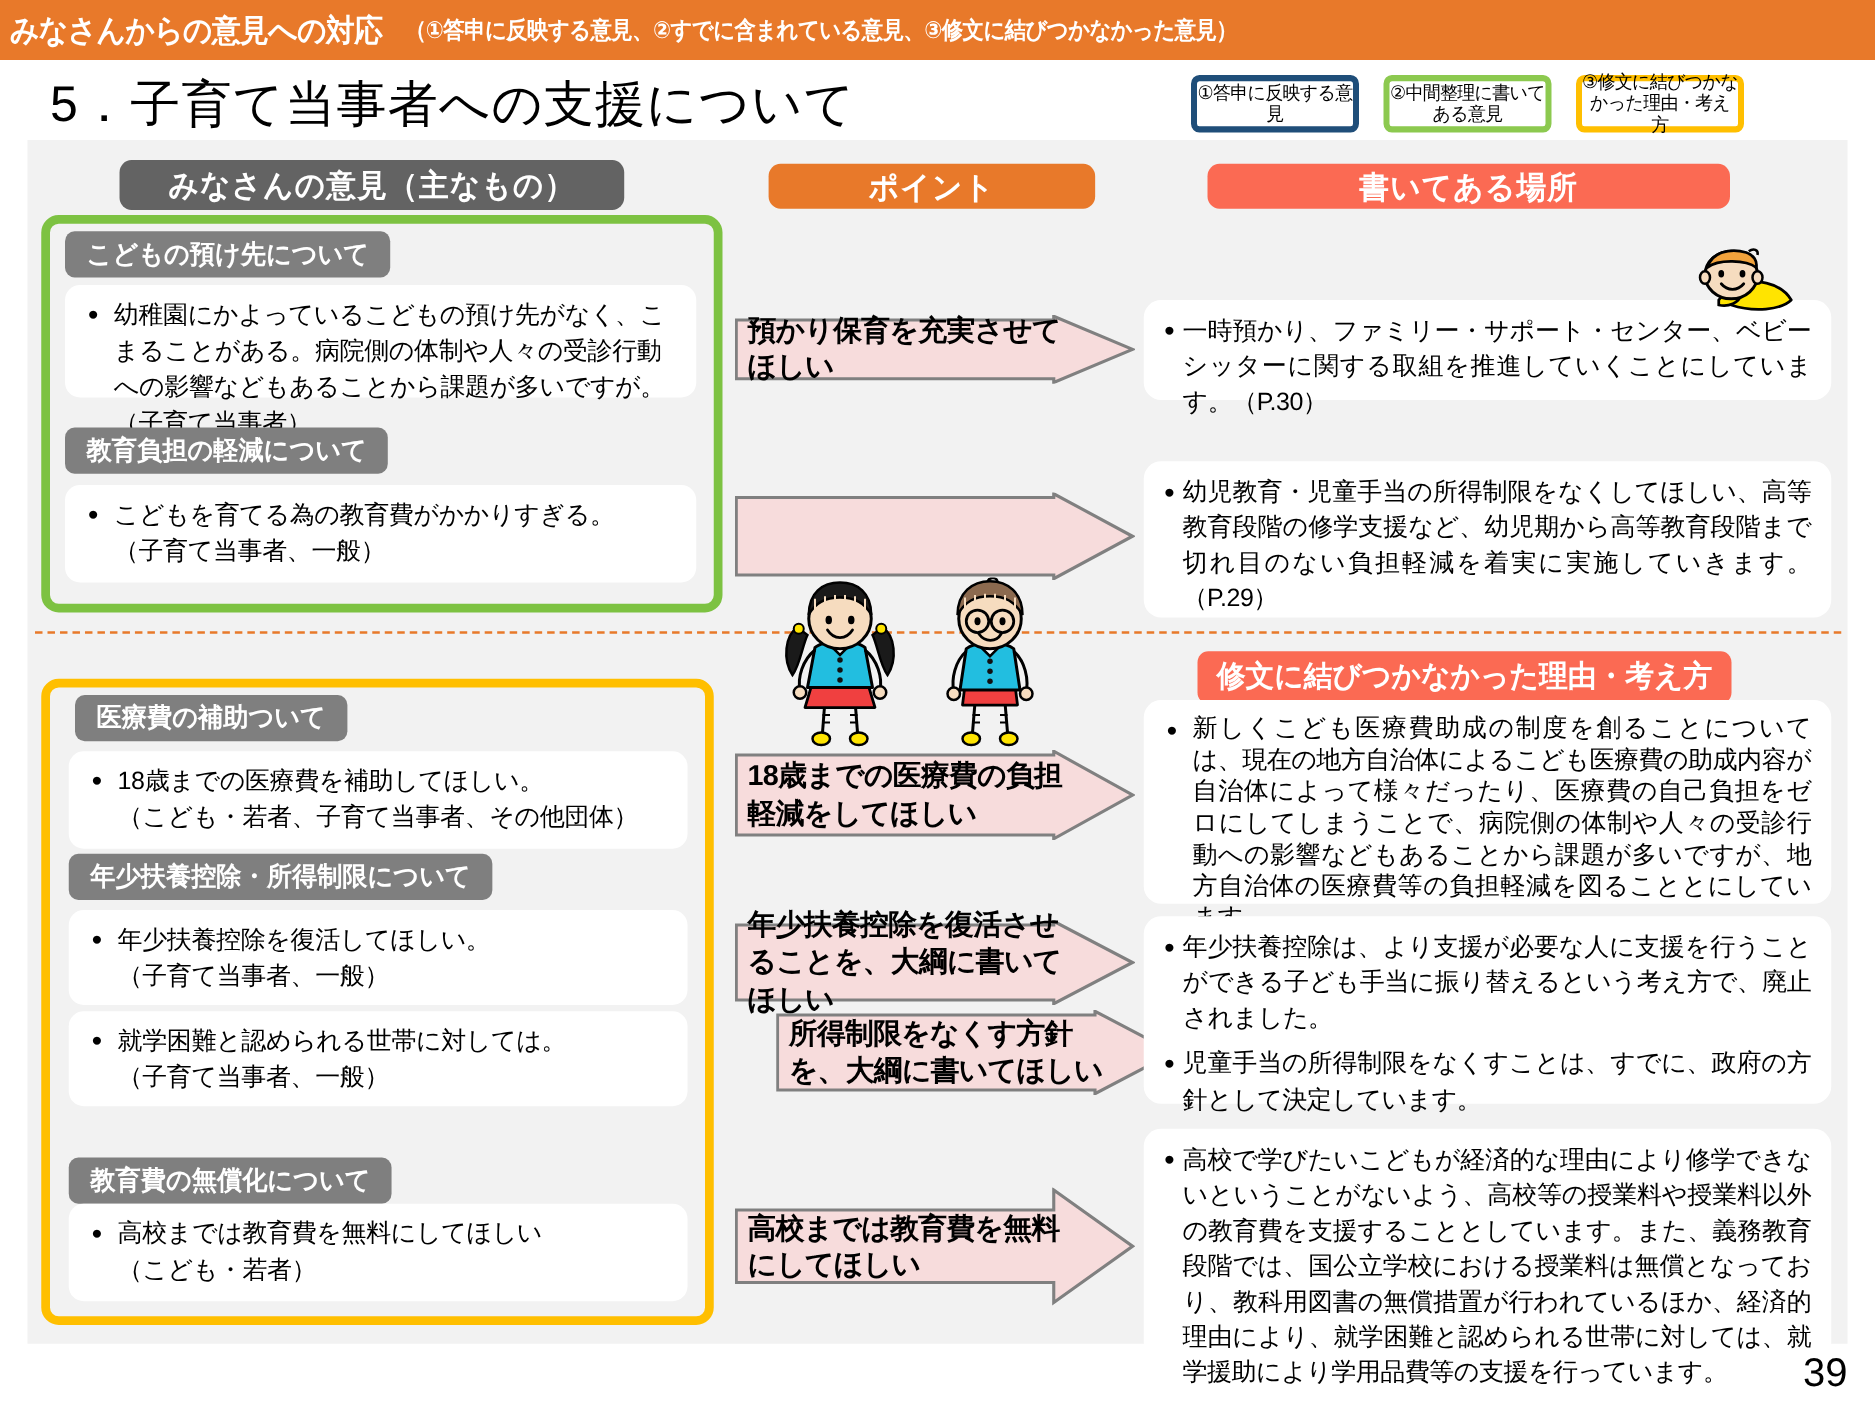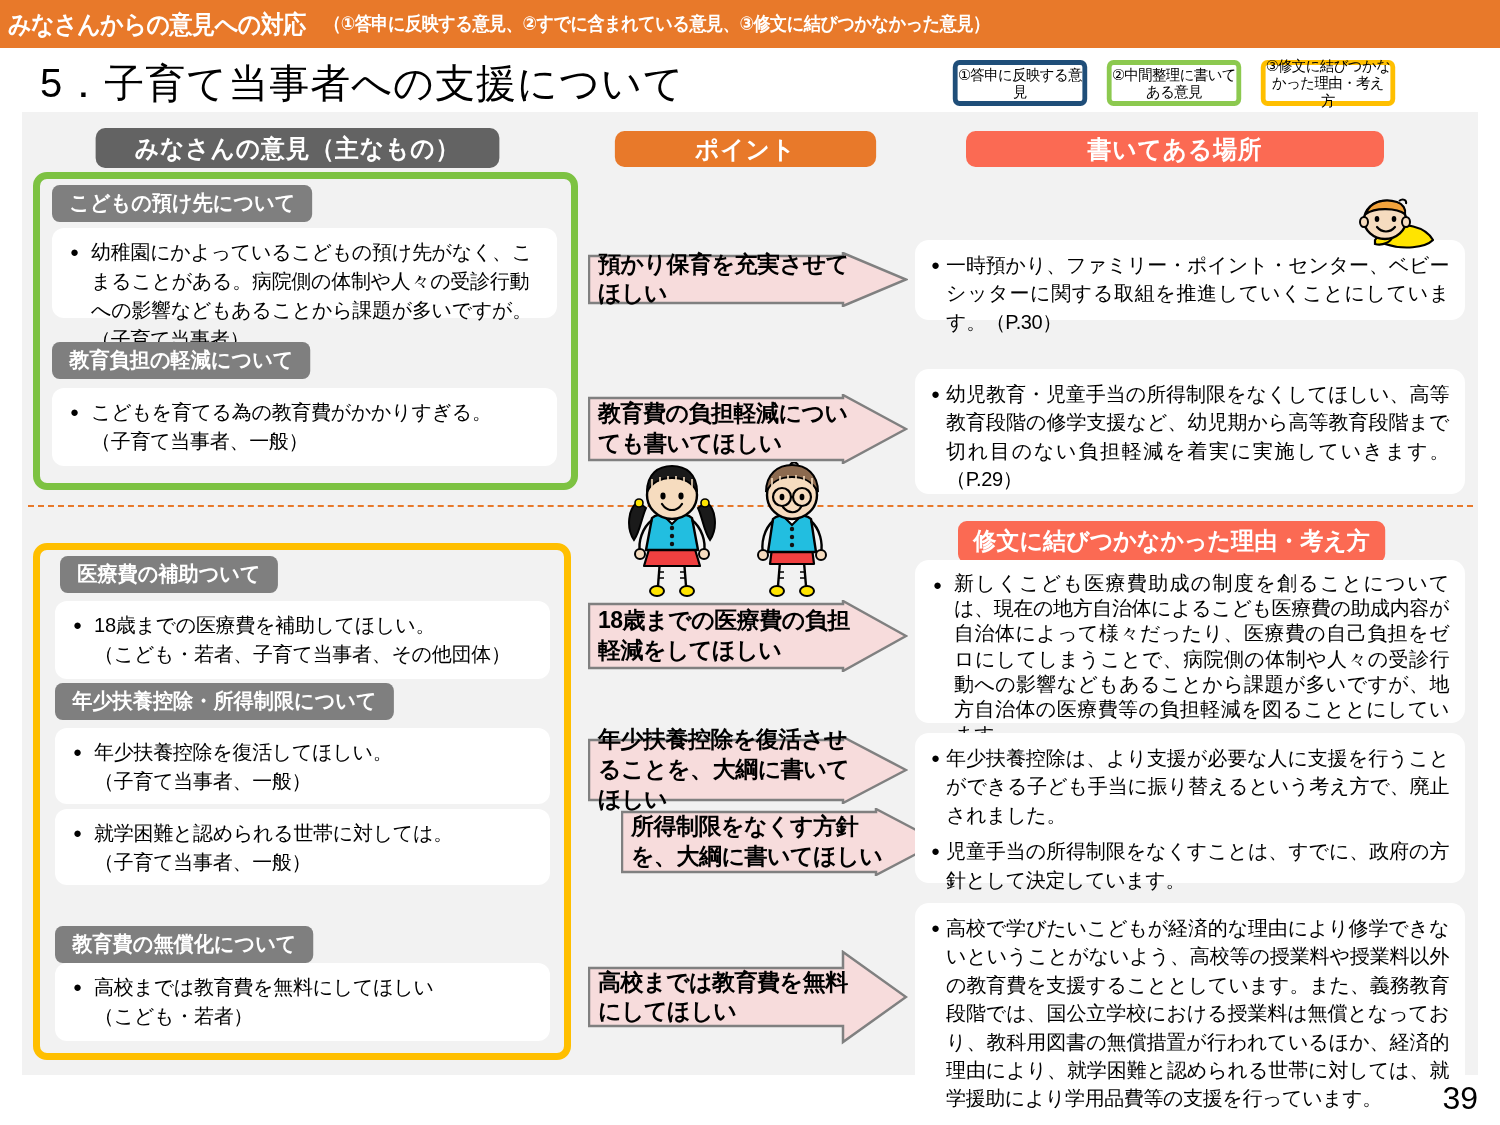--- a/index.html
+++ b/index.html
@@ -351,21 +351,20 @@
   <svg width="320" height="55" viewBox="0 0 320 55">
     <polygon points="1,4 255,4 255,1 318,27.5 255,54 255,51 1,51" fill="#F7DCDC" stroke="#808080" stroke-width="2.5"></polygon>
   </svg>
   <span class="arrow-label">預かり保育を充実させてほしい</span>
 </div>
 
 <div class="arrow" style="left:588px; top:394px;">
   <svg width="320" height="70" viewBox="0 0 320 70">
     <polygon points="1,4 255,4 255,1 318,35 255,69 255,66 1,66" fill="#F7DCDC" stroke="#808080" stroke-width="2.5"></polygon>
   </svg>
-  <span class="arrow-label">教育費の負担軽減についても書いてほしい</span>
 </div>
 
 <div class="arrow" style="left:588px; top:600px;">
   <svg width="320" height="72" viewBox="0 0 320 72">
     <polygon points="1,4 255,4 255,1 318,36 255,71 255,68 1,68" fill="#F7DCDC" stroke="#808080" stroke-width="2.5"></polygon>
   </svg>
   <span class="arrow-label">18歳までの医療費の負担軽減をしてほしい</span>
 </div>
 
 <div class="arrow" style="left:588px; top:736px;">
@@ -385,21 +384,21 @@
 <div class="arrow" style="left:588px; top:950px;">
   <svg width="320" height="95" viewBox="0 0 320 95">
     <polygon points="1,18 255,18 255,2 318,47 255,92 255,76 1,76" fill="#F7DCDC" stroke="#808080" stroke-width="2.5"></polygon>
   </svg>
   <span class="arrow-label">高校までは教育費を無料にしてほしい</span>
 </div>
 
 <div class="ans" style="left:915px; top:240px; width:550px; height:80px;">
   <div class="card-row">
     <span class="bullet bullet-tight">●</span>
-    <span class="ans-text">一時預かり、ファミリー・ポイント・センター、ベビーシッターに関する取組を推進していくことにしています。（P.30）</span>
+    <span class="ans-text">一時預かり、ファミリー・サポート・センター、ベビーシッターに関する取組を推進していくことにしています。（P.30）</span>
   </div>
 </div>
 
 <div class="ans" style="left:915px; top:369px; width:550px; height:125px;">
   <div class="card-row">
     <span class="bullet bullet-tight">●</span>
     <span class="ans-text">幼児教育・児童手当の所得制限をなくしてほしい、高等教育段階の修学支援など、幼児期から高等教育段階まで切れ目のない負担軽減を着実に実施していきます。（P.29）</span>
   </div>
 </div>
 

